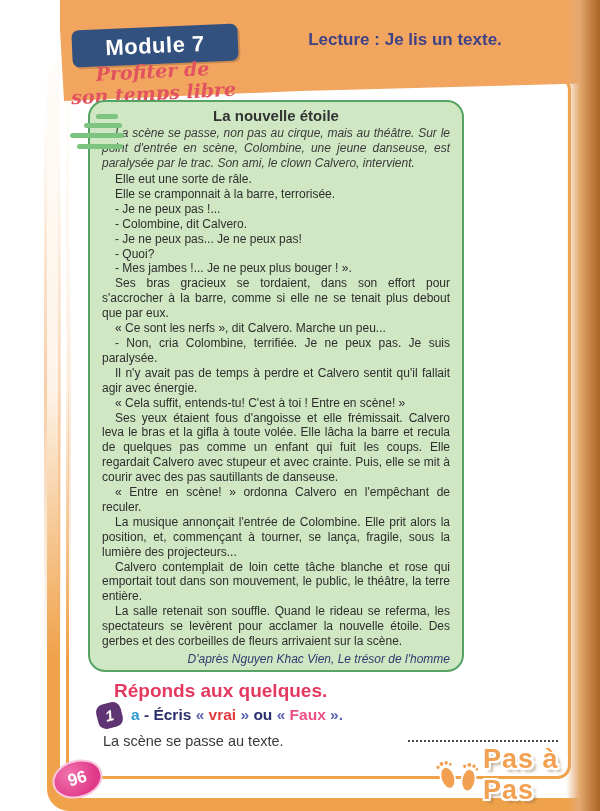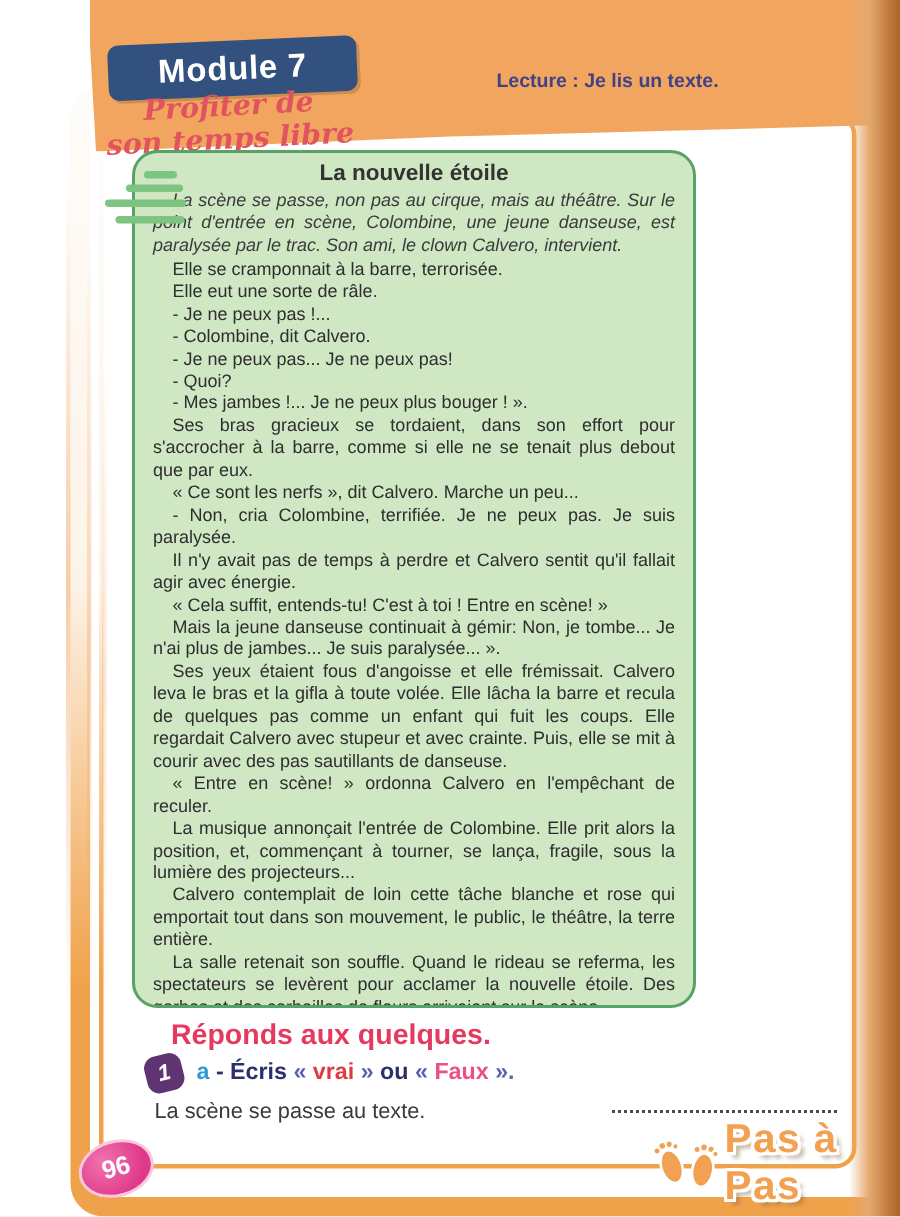--- a/index.html
+++ b/index.html
@@ -20,21 +20,21 @@
           clip-path:polygon(60px 0,600px 0,600px 83px,300px 91px,64px 101px,60px 30px);}
   .module-badge{position:absolute;left:72px;top:27px;width:166px;height:37px;z-index:4;
                 background:var(--badge_navy);border-radius:7px;transform:rotate(-2.5deg);
                 display:flex;align-items:center;justify-content:center;
                 box-shadow:2px 2px 0 rgba(0,0,0,.15);}
   .module-badge span{color:#fff;font-weight:bold;font-size:22px;letter-spacing:.5px;}
   .module-subtitle{position:absolute;left:58px;top:60px;width:190px;z-index:4;text-align:center;
                    font-family:"DejaVu Serif",serif;font-style:italic;font-weight:bold;
                    color:var(--script_red);font-size:19px;line-height:22px;transform:rotate(-3deg);}
   .lesson-title{position:absolute;left:250px;top:30px;width:310px;z-index:4;text-align:center;
-                color:var(--lesson_navy);font-weight:bold;font-size:13px;margin-top:16px;}
+                color:var(--lesson_navy);font-weight:bold;font-size:17px;}
 
   
   .dash{position:absolute;height:5px;border-radius:3px;background:var(--dash_green);z-index:5;}
 
   
   .reading-box{position:absolute;left:88px;top:100px;width:376px;height:572px;z-index:4;
                background:var(--box_green_bg);border:2.5px solid var(--box_green_border);
                border-radius:17px;box-sizing:border-box;padding:5px 12px 4px 12px;overflow:hidden;}
   .story-title{text-align:center;font-weight:bold;font-size:15px;color:#333333;margin:0 0 2px 0;}
   .story-intro{font-style:italic;color:#3b3b3b;font-size:12px;line-height:15px;
@@ -97,33 +97,32 @@
 
   <div class="dash" style="left:96px;top:114px;width:22px;"></div>
   <div class="dash" style="left:84px;top:123px;width:38px;"></div>
   <div class="dash" style="left:70px;top:133px;width:54px;"></div>
   <div class="dash" style="left:77px;top:144px;width:46px;"></div>
 
   <div class="reading-box">
     <div class="story-title">La nouvelle étoile</div>
     <div class="story-intro">La scène se passe, non pas au cirque, mais au théâtre. Sur le point d'entrée en scène, Colombine, une jeune danseuse, est paralysée par le trac. Son ami, le clown Calvero, intervient.</div>
     <div class="story-body">
+      <p>Elle eut une sorte de râle.</p>
       <p>Elle se cramponnait à la barre, terrorisée.</p>
-      <p>Elle eut une sorte de râle.</p>
       <p>- Je ne peux pas !...</p>
       <p>- Colombine, dit Calvero.</p>
       <p>- Je ne peux pas... Je ne peux pas!</p>
       <p>- Quoi?</p>
       <p>- Mes jambes !... Je ne peux plus bouger ! ».</p>
       <p>Ses bras gracieux se tordaient, dans son effort pour s'accrocher à la barre, comme si elle ne se tenait plus debout que par eux.</p>
       <p>« Ce sont les nerfs », dit Calvero. Marche un peu...</p>
       <p>- Non, cria Colombine, terrifiée. Je ne peux pas. Je suis paralysée.</p>
       <p>Il n'y avait pas de temps à perdre et Calvero sentit qu'il fallait agir avec énergie.</p>
       <p>« Cela suffit, entends-tu! C'est à toi ! Entre en scène! »</p>
-      <p>Mais la jeune danseuse continuait à gémir: Non, je tombe... Je n'ai plus de jambes... Je suis paralysée... ».</p>
       <p>Ses yeux étaient fous d'angoisse et elle frémissait. Calvero leva le bras et la gifla à toute volée. Elle lâcha la barre et recula de quelques pas comme un enfant qui fuit les coups. Elle regardait Calvero avec stupeur et avec crainte. Puis, elle se mit à courir avec des pas sautillants de danseuse.</p>
       <p>« Entre en scène! » ordonna Calvero en l'empêchant de reculer.</p>
       <p>La musique annonçait l'entrée de Colombine. Elle prit alors la position, et, commençant à tourner, se lança, fragile, sous la lumière des projecteurs...</p>
       <p>Calvero contemplait de loin cette tâche blanche et rose qui emportait tout dans son mouvement, le public, le théâtre, la terre entière.</p>
       <p>La salle retenait son souffle. Quand le rideau se referma, les spectateurs se levèrent pour acclamer la nouvelle étoile. Des gerbes et des corbeilles de fleurs arrivaient sur la scène.</p>
     </div>
     <div class="story-attribution">D'après Nguyen Khac Vien, Le trésor de l'homme</div>
   </div>
 
   <div class="questions-heading">Réponds aux quelques.</div>

